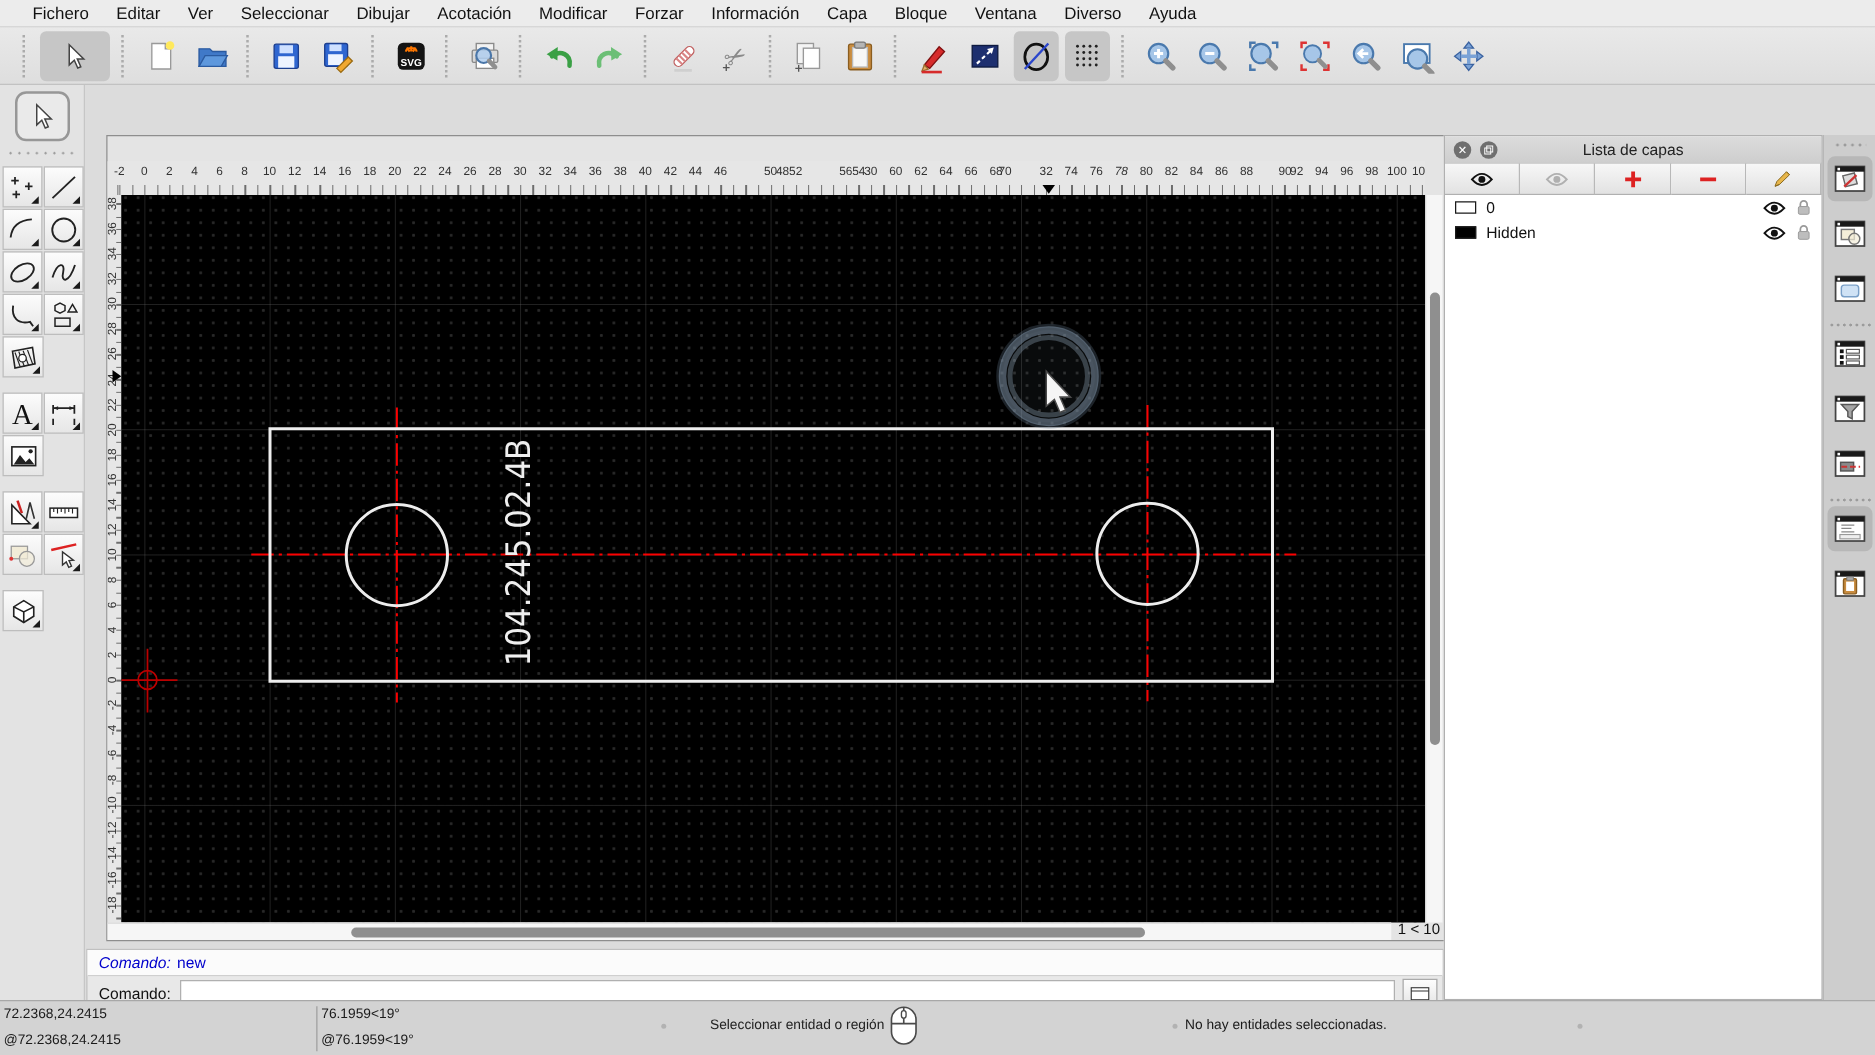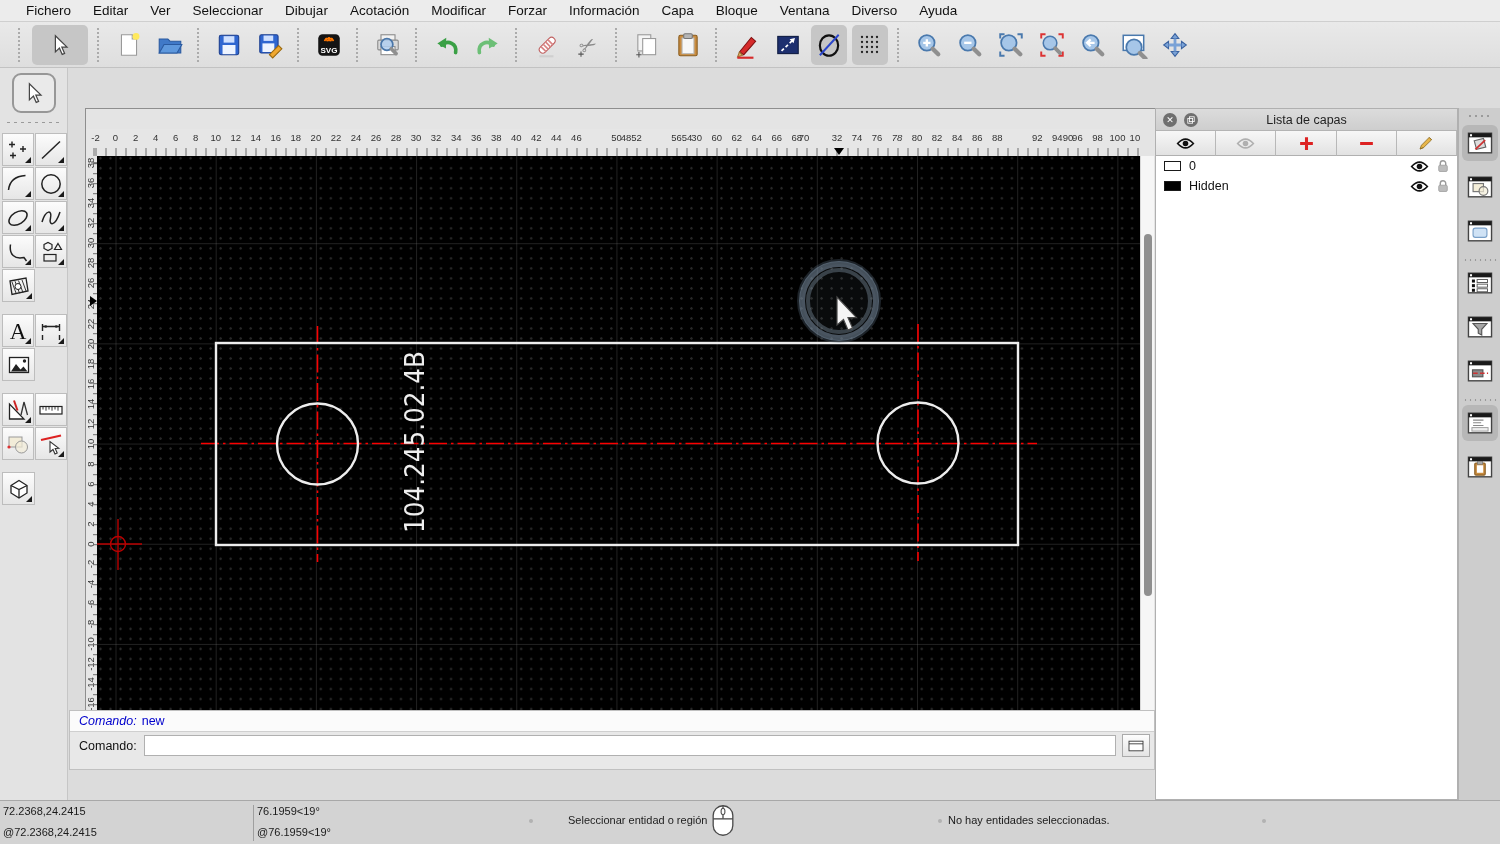--- a/index.html
+++ b/index.html
@@ -64,21 +64,21 @@
           background-size:100.2px 100.2px,100.2px 100.2px,10.02px 10.02px;
           background-position:18.5px 0,0 87.2px,8.5px 7.2px;}
   #canvas svg{position:absolute;inset:0;}
   #vscroll{position:absolute;left:1054px;top:47px;width:14px;height:582px;background:#f6f6f6;border-left:1px solid #d8d8d8;box-sizing:border-box;}
   #vscroll .thumb{position:absolute;left:3px;top:78px;width:8px;height:362px;background:#8f8f8f;border-radius:5px;}
   #hscroll{position:absolute;left:0;top:629px;width:1027px;height:14px;background:#f6f6f6;border-top:1px solid #d8d8d8;box-sizing:border-box;}
   #hscroll .thumb{position:absolute;left:195px;top:3px;width:635px;height:8px;background:#8f8f8f;border-radius:5px;}
   #zoomind{position:absolute;left:1027px;top:627px;width:41px;height:16px;font-size:12px;color:#111;text-align:right;padding-right:2px;box-sizing:border-box;}
 
   
-  #cmdpanel{position:absolute;left:69px;top:710px;width:1086px;height:60px;background:#e8e8e8;border:1px solid #c0c0c0;box-sizing:border-box;}
+  #cmdpanel{position:absolute;left:69px;top:759px;width:1086px;height:60px;background:#e8e8e8;border:1px solid #c0c0c0;box-sizing:border-box;}
   #cmdhist{position:absolute;left:0;top:0;width:100%;height:21px;background:#fbfbfb;border-bottom:1px solid #cfcfcf;
            box-sizing:border-box;display:flex;align-items:center;padding-left:9px;font-size:12.5px;color:#0000cc;}
   .chl{font-style:italic;margin-right:5px;}
   #cmdrow{position:absolute;left:0;top:21px;width:100%;height:27px;display:flex;align-items:center;padding-left:9px;box-sizing:border-box;}
   #cmdlabel{font-size:12.5px;color:#111;margin-right:7px;}
   #cmdinput{flex:1;height:19px;border:1px solid #b0b0b0;background:#fff;font-size:12px;font-family:"Liberation Sans",sans-serif;outline:none;padding:0 3px;}
   #cmdbtn{width:26px;height:21px;margin:0 4px 0 6px;background:linear-gradient(#fdfdfd,#e4e4e4);border:1px solid #aaa;
           display:flex;align-items:center;justify-content:center;}
 
   
@@ -510,21 +510,21 @@
         <span class="hlabel" style="left: 718px;">70</span>
         <span class="hlabel" style="left: 750.94px;">32</span>
         <span class="hlabel" style="left: 770.98px;">74</span>
         <span class="hlabel" style="left: 791.02px;">76</span>
         <span class="hlabel" style="left: 811.06px; font-style: italic;">78</span>
         <span class="hlabel" style="left: 831.1px;">80</span>
         <span class="hlabel" style="left: 851.14px;">82</span>
         <span class="hlabel" style="left: 871.18px;">84</span>
         <span class="hlabel" style="left: 891.22px;">86</span>
         <span class="hlabel" style="left: 911.26px;">88</span>
-        <span class="hlabel" style="left: 982px;">90</span>
+        <span class="hlabel" style="left: 942px;">90</span>
         <span class="hlabel" style="left: 951.34px;">92</span>
         <span class="hlabel" style="left: 971.38px;">94</span>
         <span class="hlabel" style="left: 991.42px;">96</span>
         <span class="hlabel" style="left: 1011.46px;">98</span>
         <span class="hlabel" style="left: 1031.5px;">100</span>
         <span class="hlabel" style="left: 1051.54px;">102</span>
       </div>
     <div id="vruler">
         <div class="vmarker" style="top: 140.115px;"></div>
         <span class="vlabel" style="top: 568.36px;">-18</span>

